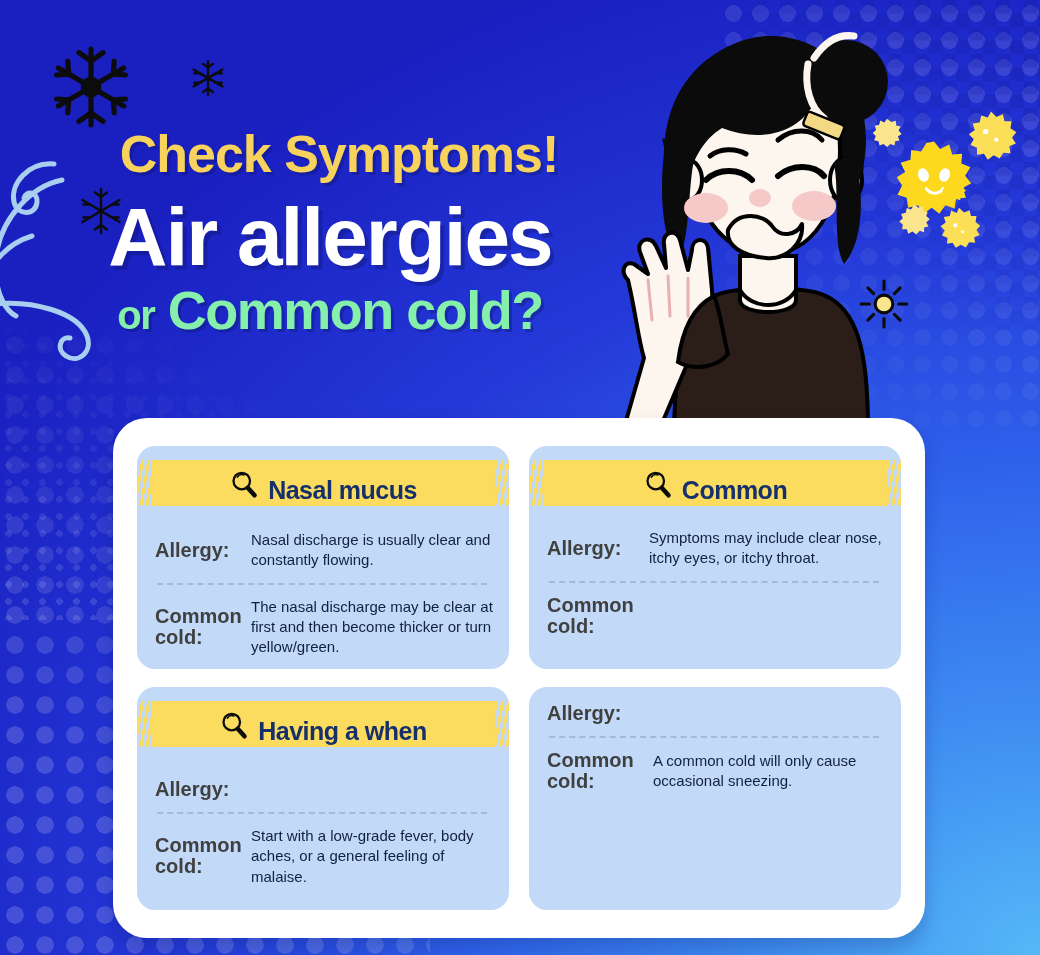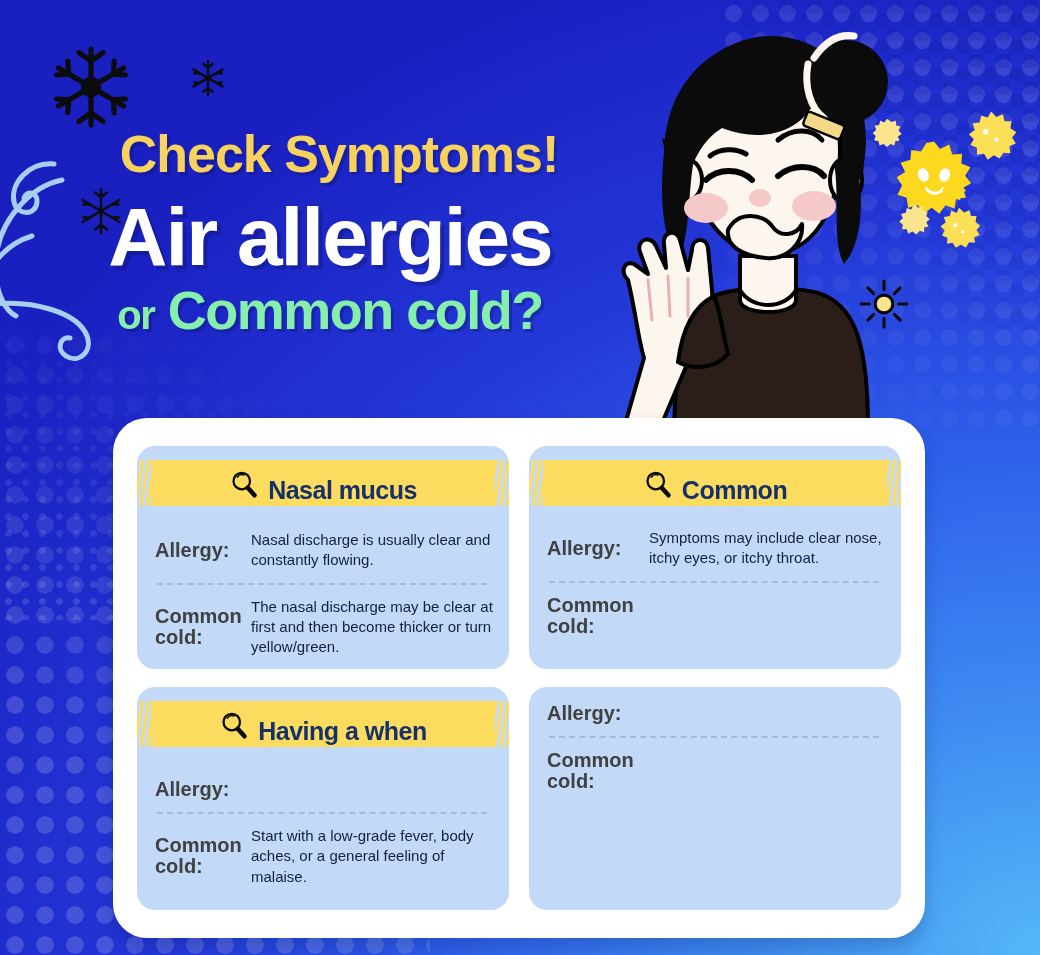--- a/index.html
+++ b/index.html
@@ -377,20 +377,21 @@
         <div class="rows">
           <div class="row">
             <div class="row-label">Allergy:</div>
           </div>
           <div class="divider"></div>
           <div class="row">
             <div class="row-label two">
               <div>Common</div>
               <div>cold:</div>
             </div>
+            <div class="row-text">A common cold will only cause occasional sneezing.</div>
           </div>
         </div>
       </div>
 
     </div>
   </div>
 
 </div>
 
 </body></html>

